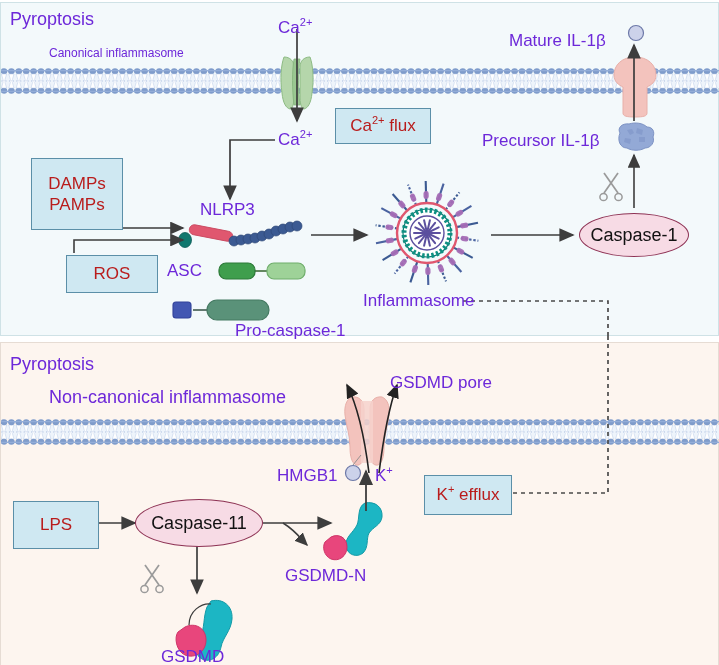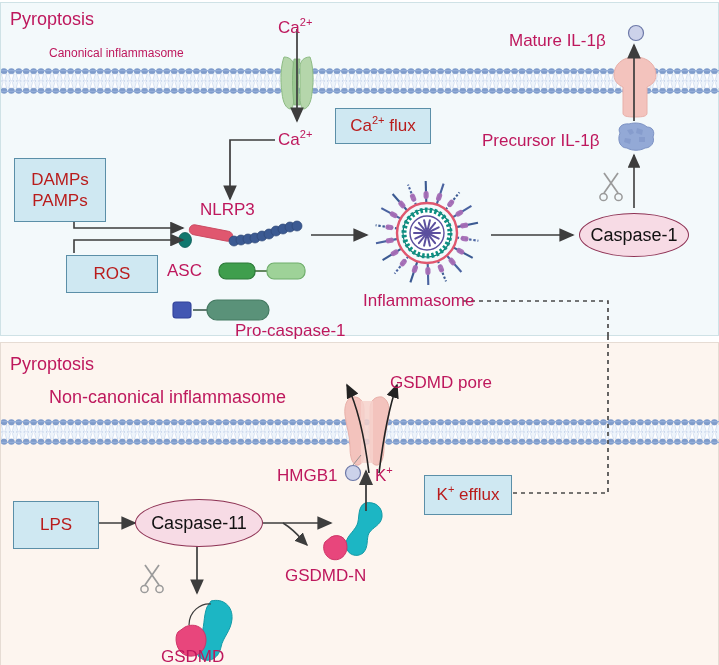--- a/index.html
+++ b/index.html
@@ -1,21 +1,21 @@
 <!DOCTYPE html>
 <html><head>
 <meta charset="utf-8">
 <style>
   html,body{margin:0;padding:0;background:#ffffff;}
   body{width:719px;height:665px;font-family:"Liberation Sans",sans-serif;overflow:hidden;}
   #stage{position:relative;width:719px;height:665px;}
   .panel{position:absolute;left:0;box-sizing:border-box;}
   #panel-canonical{top:2px;width:719px;height:334px;background:#f3f9fb;border:1px solid #cfe2e6;}
   #panel-noncanonical{top:342px;width:719px;height:323px;background:#fdf5ef;border:1px solid #e6dcd4;border-bottom:none;}
-  .lbl{position:absolute;color:#be185d;white-space:nowrap;line-height:1;}
+  .lbl{position:absolute;color:#6d28d9;white-space:nowrap;line-height:1;}
   .t-title{font-size:17px;}
   .t-sub{font-size:17px;}
   .t-item{font-size:17px;}
   .box{position:absolute;box-sizing:border-box;background:#cfe8f2;border:1.5px solid #5b8fa8;
        display:flex;align-items:center;justify-content:center;flex-direction:column;
        font-size:17px;color:#b91c1c;line-height:1.15;}
   .membrane{position:absolute;left:0;width:719px;height:26px;}
   .ellipse{position:absolute;box-sizing:border-box;background:#f7dbe5;border:1.6px solid #8e3355;
            border-radius:50%;display:flex;align-items:center;justify-content:center;
            font-size:18px;color:#111;}
@@ -387,21 +387,21 @@
     <div class="lbl t-title" style="left:9px;top:7px;font-size:18px;">Pyroptosis</div>
     <div class="lbl t-sub" style="left:48px;top:44px;font-size:12px;">Canonical inflammasome</div>
 
     <div class="lbl t-item" style="left:277px;top:16px;">Ca<sup>2+</sup></div>
     <div class="lbl t-item" style="left:277px;top:128px;">Ca<sup>2+</sup></div>
 
     <div class="box" style="left:334px;top:105px;width:96px;height:36px;">
         <span>Ca<sup>2+</sup> flux</span>
       </div>
 
-    <div class="box" style="left:13px;top:155px;width:92px;height:64px;line-height:1.25;justify-content:center;">
+    <div class="box" style="left:30px;top:155px;width:92px;height:72px;line-height:1.25;justify-content:center;">
       <span>DAMPs</span>
       <span>PAMPs</span>
     </div>
 
     <div class="box" style="left:21px;top:252px;width:92px;height:38px;margin-left:44px;">
       <span>ROS</span>
     </div>
 
     <div class="lbl t-item" style="left:199px;top:198px;">NLRP3</div>
     <div class="lbl t-item" style="left:166px;top:259px;">ASC</div>

